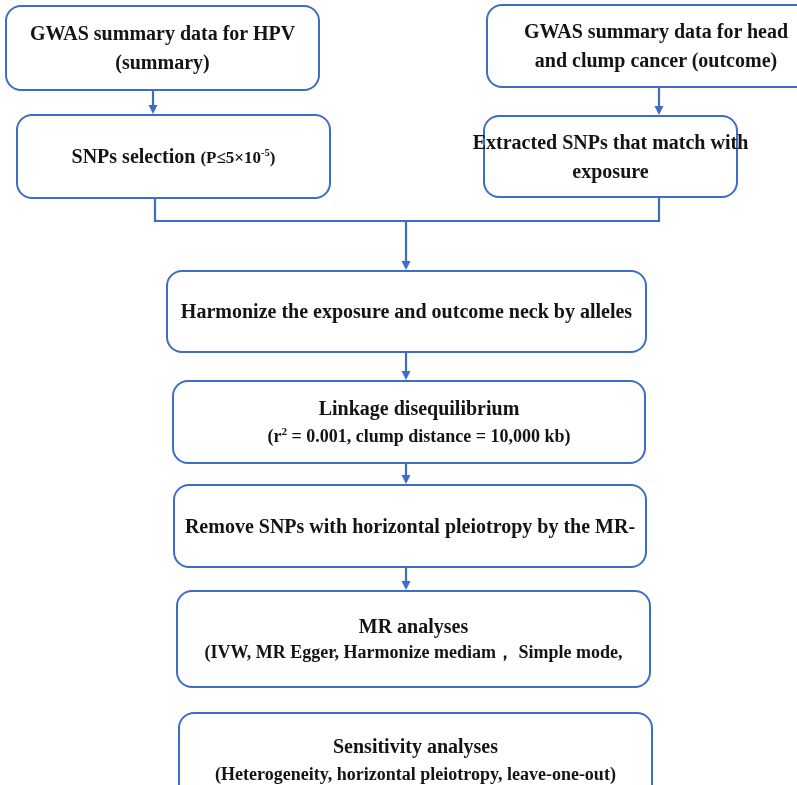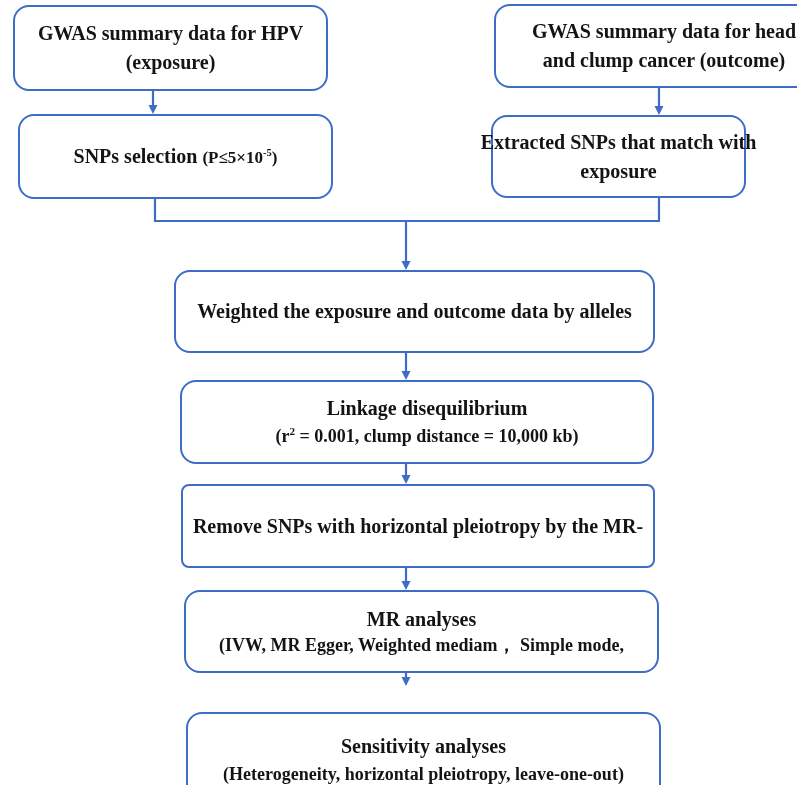--- a/index.html
+++ b/index.html
@@ -21,21 +21,20 @@
     border-radius: 16px;
     background: #ffffff;
     display: flex;
     flex-direction: column;
     align-items: center;
     justify-content: center;
     text-align: center;
     font-weight: bold;
     font-size: 20px;
     line-height: 1.45;
-    margin-left: 8px;
   }
   .ln { white-space: nowrap; }
   .sub { font-size: 18px; }      
   .paren { font-size: 17px; }    
   sup { font-size: 0.62em; vertical-align: super; line-height: 0; }
   svg.connectors {
     position: absolute;
     left: 0; top: 0;
     width: 797px; height: 785px;
     pointer-events: none;
@@ -67,55 +66,55 @@
 
     <line x1="406" y1="568" x2="406" y2="582" stroke-width="2.2" stroke="#3e6cc6"></line>
     <polygon points="401.5,581 410.5,581 406,590" fill="#3e6cc6"></polygon>
 
     <line x1="406" y1="673" x2="406" y2="678" stroke-width="2.2" stroke="#3e6cc6"></line>
     <polygon points="401.5,677 410.5,677 406,686" fill="#3e6cc6"></polygon>
   </svg>
 
   <div class="box" style="left:5px; top:5px; width:315px; height:86px;">
     <div class="ln">GWAS summary data for HPV</div>
-    <div class="ln">(exposure)</div>
+    <div class="ln">(summary)</div>
   </div>
 
   <div class="box" style="left:486px; top:4px; width:340px; height:84px;">
     <div class="ln">GWAS summary data for head</div>
     <div class="ln">and clump cancer (outcome)</div>
   </div>
 
-  <div class="box" style="left:10px; top:114px; width:315px; height:85px;">
+  <div class="box" style="left:16px; top:114px; width:315px; height:85px;">
     <div class="ln">
       <span>SNPs selection </span><span class="paren"><span>(P≤5×10</span><sup>-5</sup><span>)</span></span>
     </div>
   </div>
 
   <div class="box" style="left:483px; top:115px; width:255px; height:83px;">
     <div class="ln">Extracted SNPs that match with</div>
     <div class="ln">exposure</div>
   </div>
 
   <div class="box" style="left:166px; top:270px; width:481px; height:83px;">
-    <div class="ln">Weighted the exposure and outcome data by alleles</div>
+    <div class="ln">Harmonize the exposure and outcome neck by alleles</div>
   </div>
 
   <div class="box" style="left:172px; top:380px; width:474px; height:84px;padding-left:20px;">
     <div class="ln">Linkage disequilibrium</div>
     <div class="ln sub"><span>(r</span><sup>2</sup><span> = 0.001, clump distance = 10,000 kb)</span></div>
   </div>
 
-  <div class="box" style="left:173px; top:484px; width:474px; height:84px;border-radius:8px;">
+  <div class="box" style="left:173px; top:484px; width:474px; height:84px;">
     <div class="ln">Remove SNPs with horizontal pleiotropy by the MR-</div>
   </div>
 
-  <div class="box" style="left:176px; top:590px; width:475px; height:83px; line-height:1.35;">
+  <div class="box" style="left:176px; top:590px; width:475px; height:98px; line-height:1.35;">
     <div class="ln">MR analyses</div>
-    <div class="ln sub">(IVW, MR Egger, Weighted mediam， Simple mode,</div>
+    <div class="ln sub">(IVW, MR Egger, Harmonize mediam， Simple mode,</div>
   </div>
 
   <div class="box" style="left:178px; top:712px; width:475px; height:95px;">
     <div class="ln">Sensitivity analyses</div>
     <div class="ln sub">(Heterogeneity, horizontal pleiotropy, leave-one-out)</div>
   </div>
 
 </div>
 
 </body></html>

